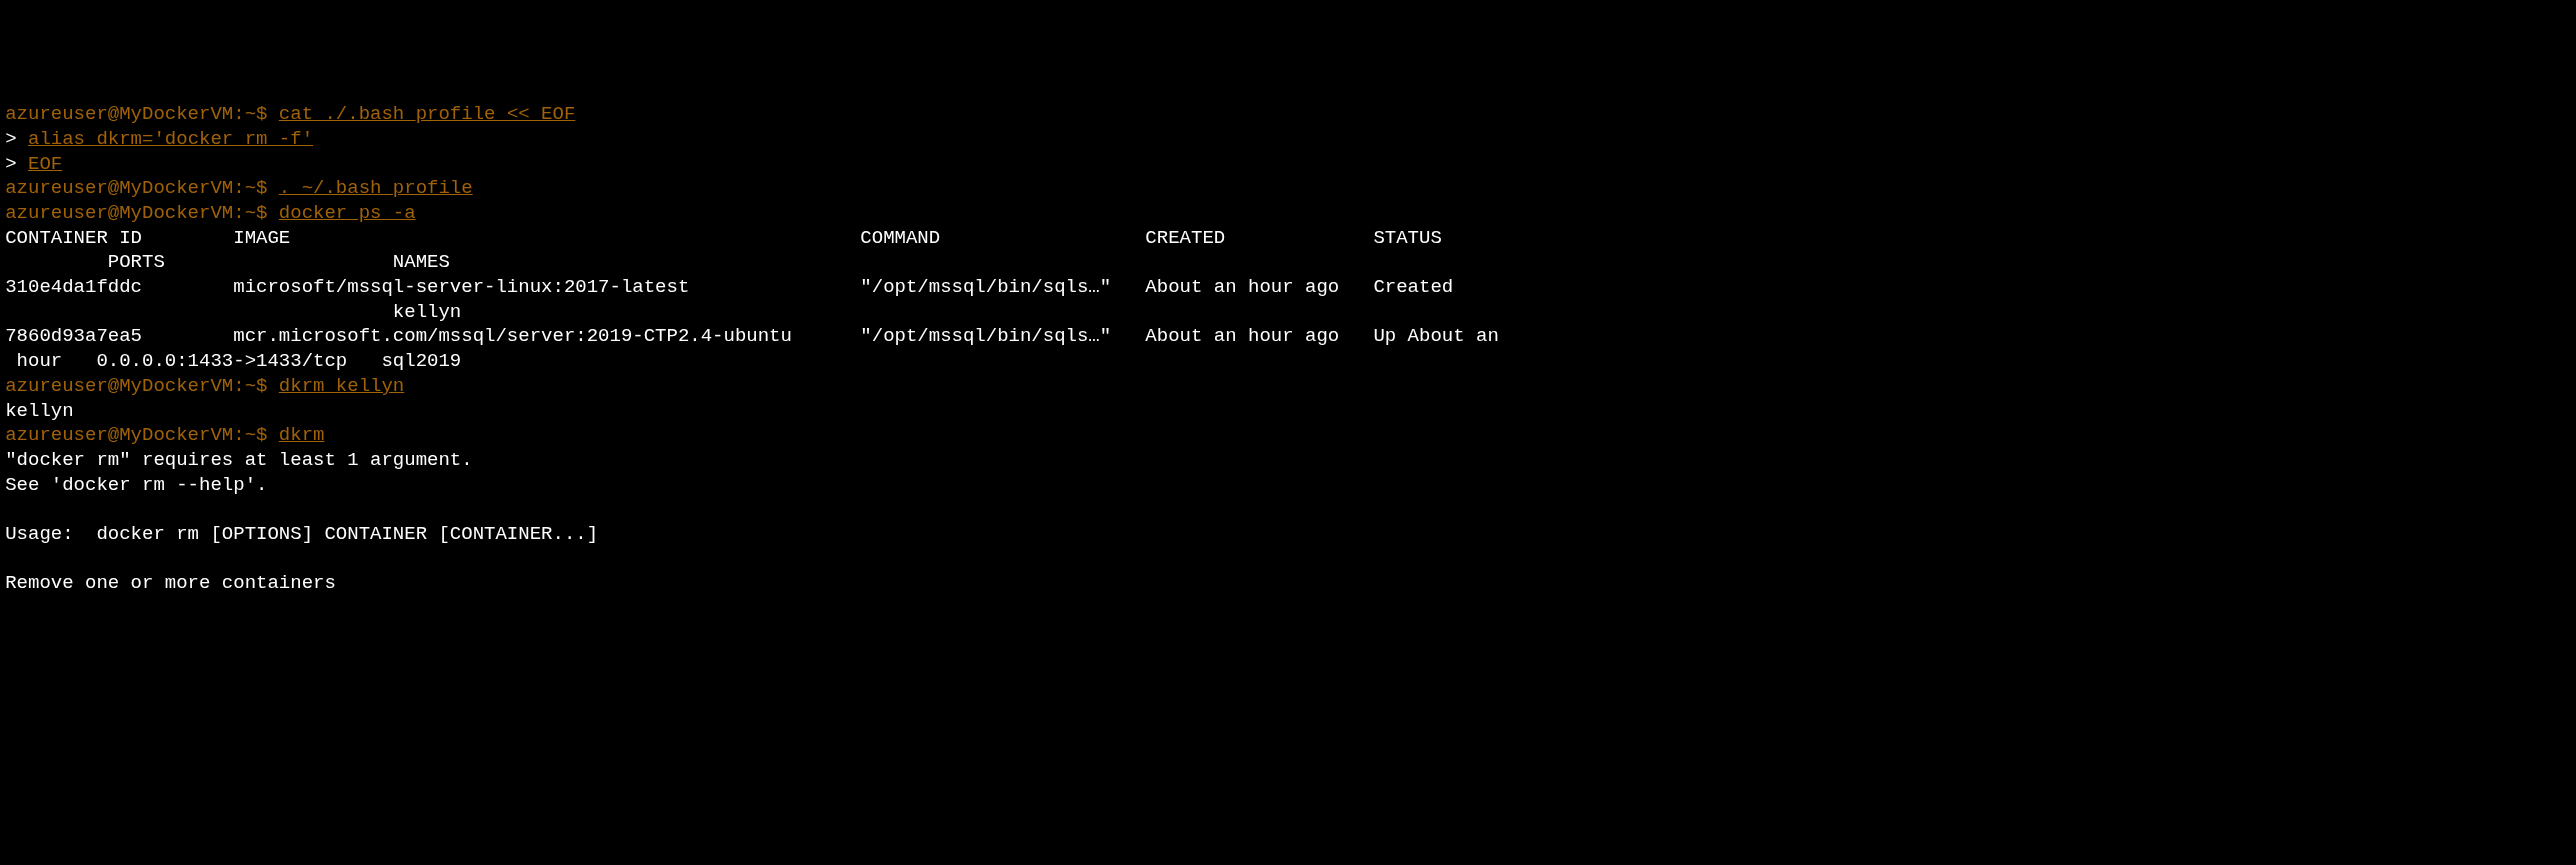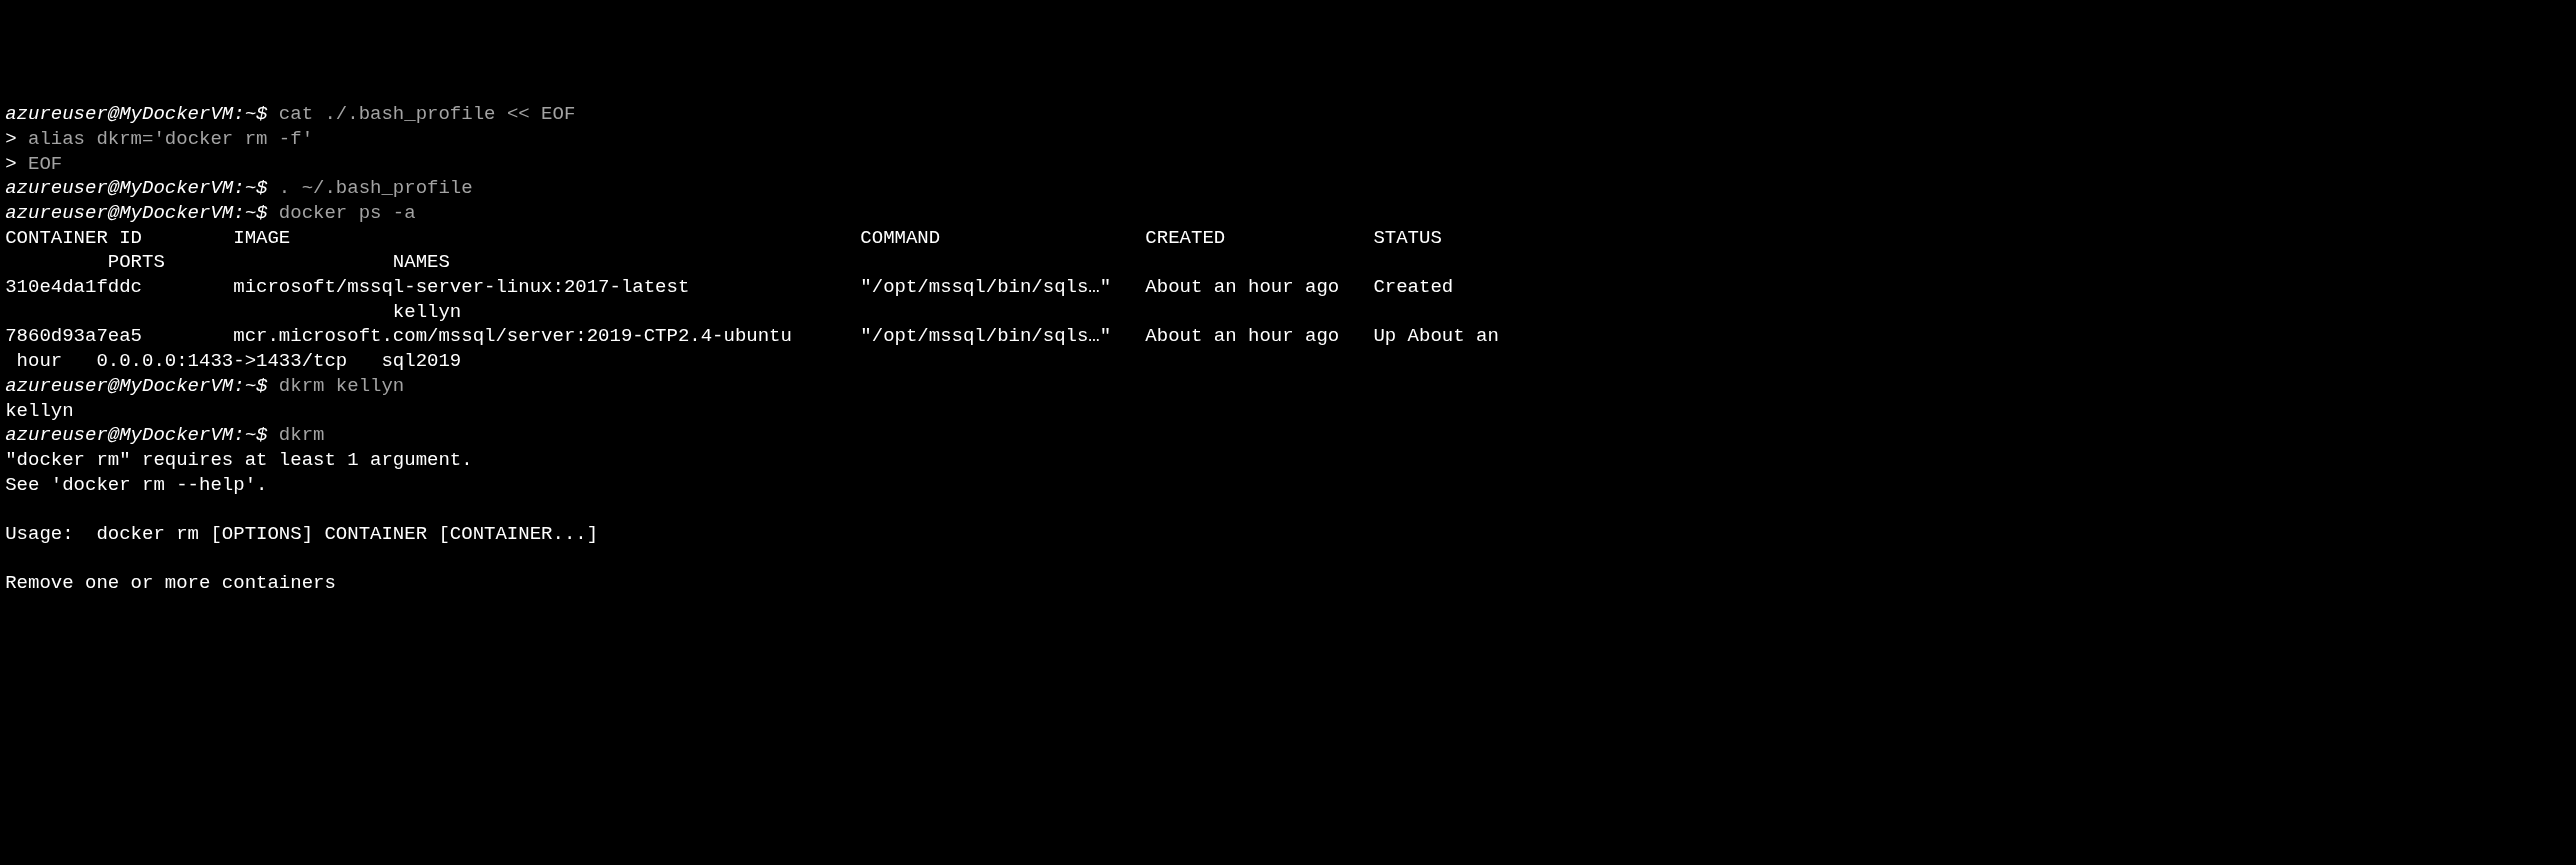--- a/index.html
+++ b/index.html
@@ -11,25 +11,25 @@
       background: #000000;
       font-family: 'Consolas', 'Courier New', monospace;
       font-size: 19px;
       color: #ffffff;
       line-height: 1.3;
       padding: 3.5px 5.2px;
       white-space: pre;
       overflow: hidden;
     }
     .prompt {
-      color: #ffffff;
-      font-style: italic;
+      color: #a16207;
     }
     .cmd {
-      color: #a3a3a3;
+      color: #a16207;
+      text-decoration: underline;
     }
     .gt {
       color: #ffffff;
     }
     .line {
       display: block;
     }
   </style>
 </head>
 <body>

